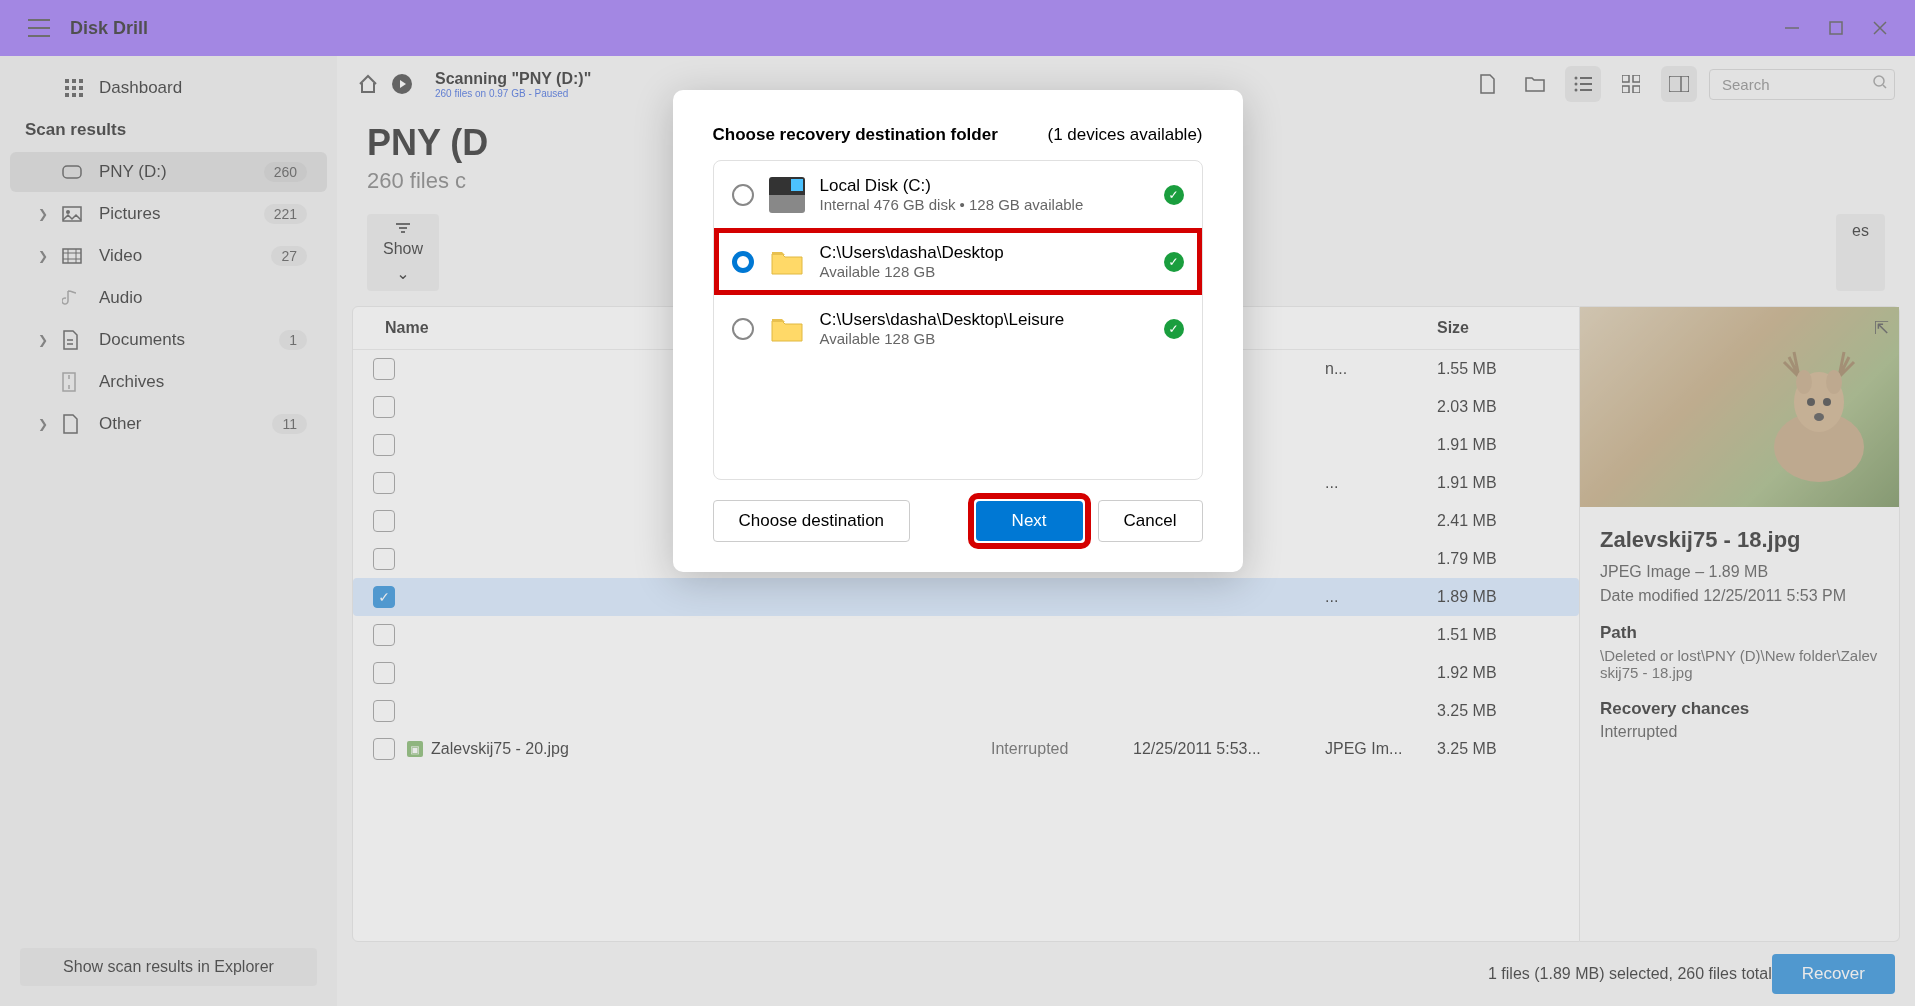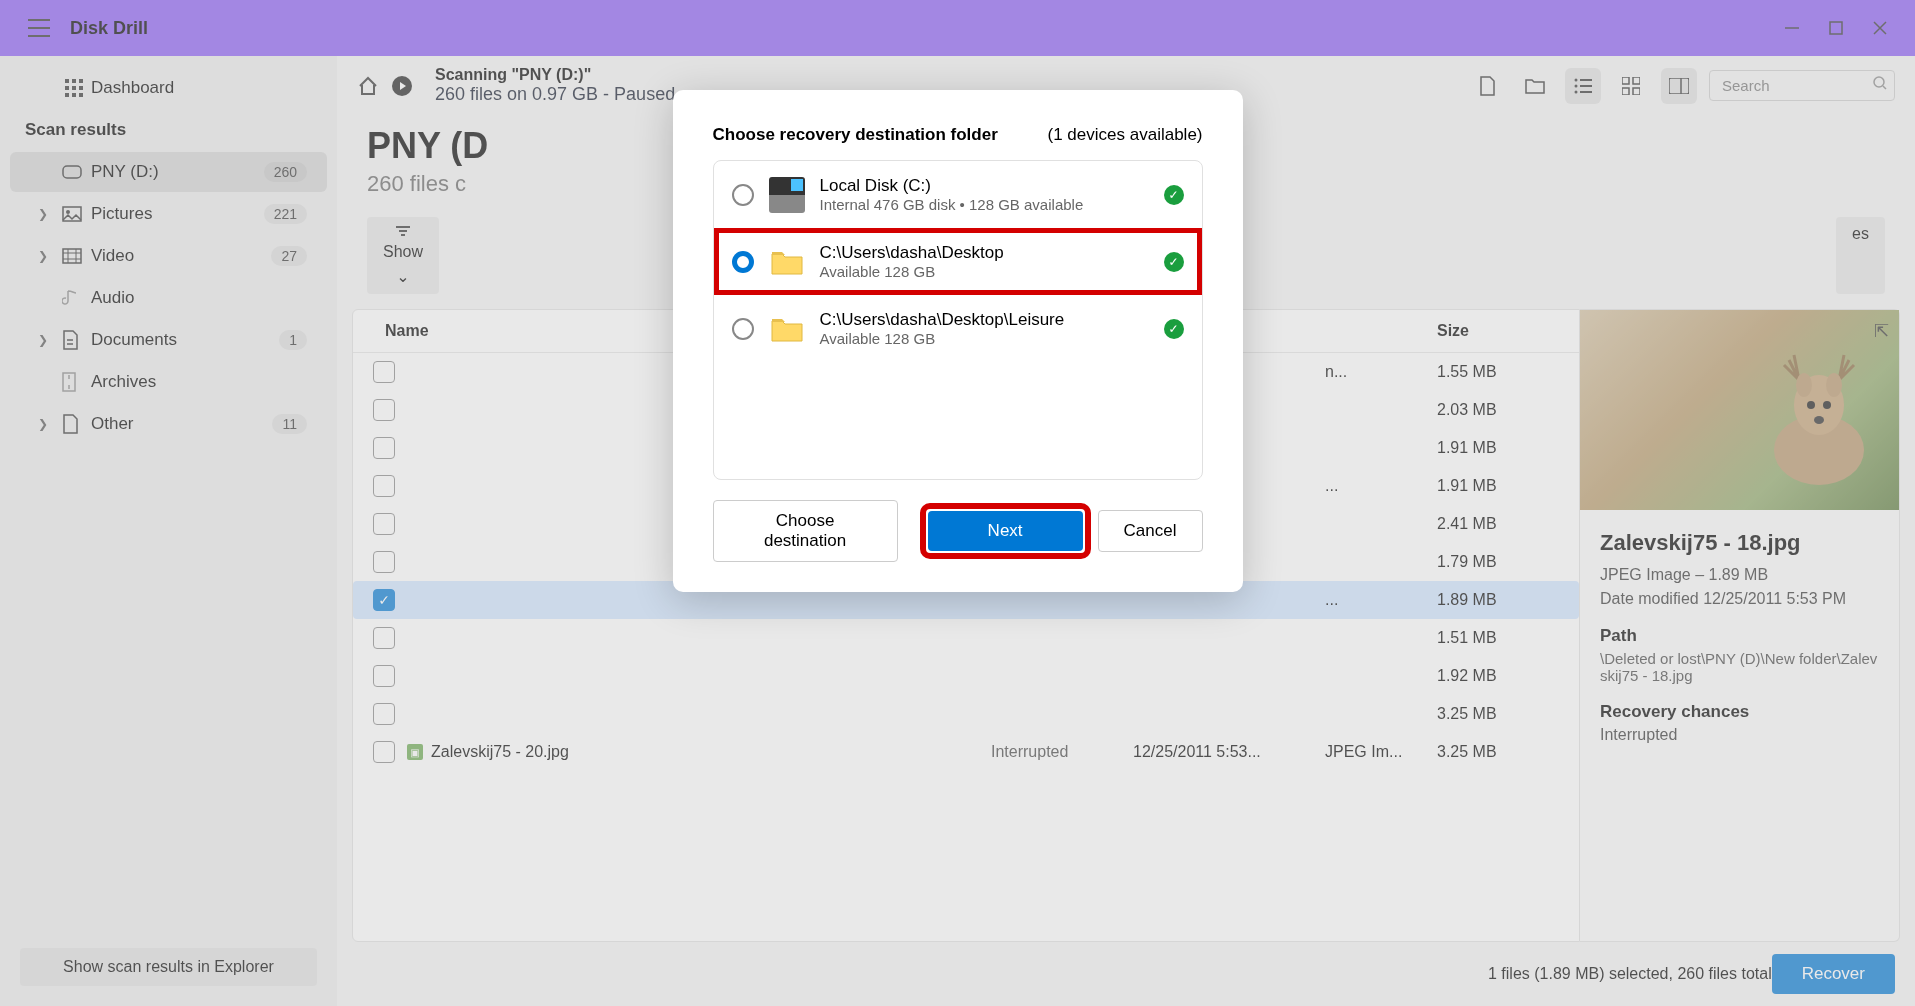--- a/index.html
+++ b/index.html
@@ -13,34 +13,34 @@
 .titlebar .win-controls { display: flex; gap: 30px; }
 .titlebar .win-controls span { cursor: pointer; font-size: 14px; }
 
 .body { display: flex; flex: 1; min-height: 0; }
 
 .sidebar { width: 337px; background: #ebebeb; display: flex; flex-direction: column; padding-top: 10px; }
 .sidebar-item { display: flex; align-items: center; padding: 10px 20px 10px 55px; font-size: 17px; cursor: pointer; position: relative; border-radius: 6px; margin: 2px 10px; }
 .sidebar-item.active { background: #d4d4d4; }
 .sidebar-item .chev { position: absolute; left: 28px; font-size: 12px; color: #555; }
 .sidebar-item .icon { position: absolute; left: 52px; width: 20px; text-align: center; }
-.sidebar-item .label { margin-left: 26px; }
+.sidebar-item .label { margin-left: 34px; }
 .sidebar-item .badge { margin-left: auto; background: #dcdcdc; border-radius: 12px; padding: 2px 10px; font-size: 14px; color: #333; }
 .sidebar-item.active .badge { background: #c8c8c8; }
 .sidebar-item.dashboard .icon { left: 55px; }
 .sidebar-header { padding: 10px 25px; font-size: 17px; font-weight: 600; }
 .sidebar-footer { margin-top: auto; padding: 10px 20px 20px; }
 .sidebar-footer button { width: 100%; padding: 10px; background: #e0e0e0; border: none; border-radius: 4px; font-size: 16px; cursor: pointer; }
 
 .main { flex: 1; display: flex; flex-direction: column; background: #f3f3f3; position: relative; min-width: 0; }
 .toolbar { display: flex; align-items: center; padding: 10px 20px; gap: 12px; }
 .toolbar .home-icon, .toolbar .play-icon { cursor: pointer; }
 .toolbar .scan-info { margin-left: 10px; }
 .toolbar .scan-title { font-size: 16px; font-weight: 600; }
-.toolbar .scan-sub { font-size: 18px; color: #0f172a; }
+.toolbar .scan-sub { font-size: 10px; color: #1d4ed8; }
 .toolbar .spacer { flex: 1; }
 .toolbar .tb-icon { width: 36px; height: 36px; display: flex; align-items: center; justify-content: center; border-radius: 6px; cursor: pointer; }
 .toolbar .tb-icon.active { background: #e0e0e0; }
 .toolbar .search { position: relative; }
 .toolbar .search input { width: 186px; padding: 6px 30px 6px 12px; border: 1px solid #ccc; border-radius: 4px; font-size: 15px; background: #f3f3f3; }
 
 .page-header { padding: 10px 30px 20px; }
 .page-header h1 { font-size: 36px; font-weight: 700; margin-bottom: 4px; }
 .page-header .sub { font-size: 22px; color: #666; }
 
@@ -91,21 +91,21 @@
 .modal .dest-icon { width: 36px; height: 36px; display: flex; align-items: center; justify-content: center; font-size: 26px; flex-shrink: 0; }
 .modal .dest-icon.disk { background: linear-gradient(#333 50%, #888 50%); border-radius:3px; position:relative; }
 .modal .dest-icon.disk::before { content:''; position:absolute; top:2px; right:2px; width:12px; height:12px; background:#4cc2ff; }
 .modal .dest-icon.folder svg { width:34px; height:28px; }
 .modal .dest-text { flex: 1; }
 .modal .dest-text .top { font-size: 17px; font-weight: 500; }
 .modal .dest-text .bot { font-size: 15px; color: #666; }
 .modal .check { width: 20px; height: 20px; background: #1a9e3e; border-radius: 50%; color: #fff; display: flex; align-items: center; justify-content: center; font-size: 12px; flex-shrink: 0; }
 .modal-buttons { display: flex; gap: 15px; align-items: center; }
 .modal-buttons button { padding: 10px 25px; border-radius: 4px; font-size: 17px; cursor: pointer; border: 1px solid #ccc; background: #fff; }
-.modal-buttons .next { background: #0078d4; color: #fff; border: none; padding: 10px 60px; }
+.modal-buttons .next { background: #0078d4; color: #fff; border: none; padding: 10px 36px; }
 .modal-buttons .next-wrap { outline: 6px solid #d40000; outline-offset: 2px; display: inline-block; border-radius: 2px; }
 .modal-buttons .spacer { flex: 1; }
 
 svg { display: block; }
 .thumb-icon { width:16px; height:16px; background:#6aa84f; border-radius:2px; flex-shrink:0; display:inline-flex; align-items:center; justify-content:center; color:#fff; font-size:10px; }
 </style>
 </head>
 <body>
 
 <div class="app">

